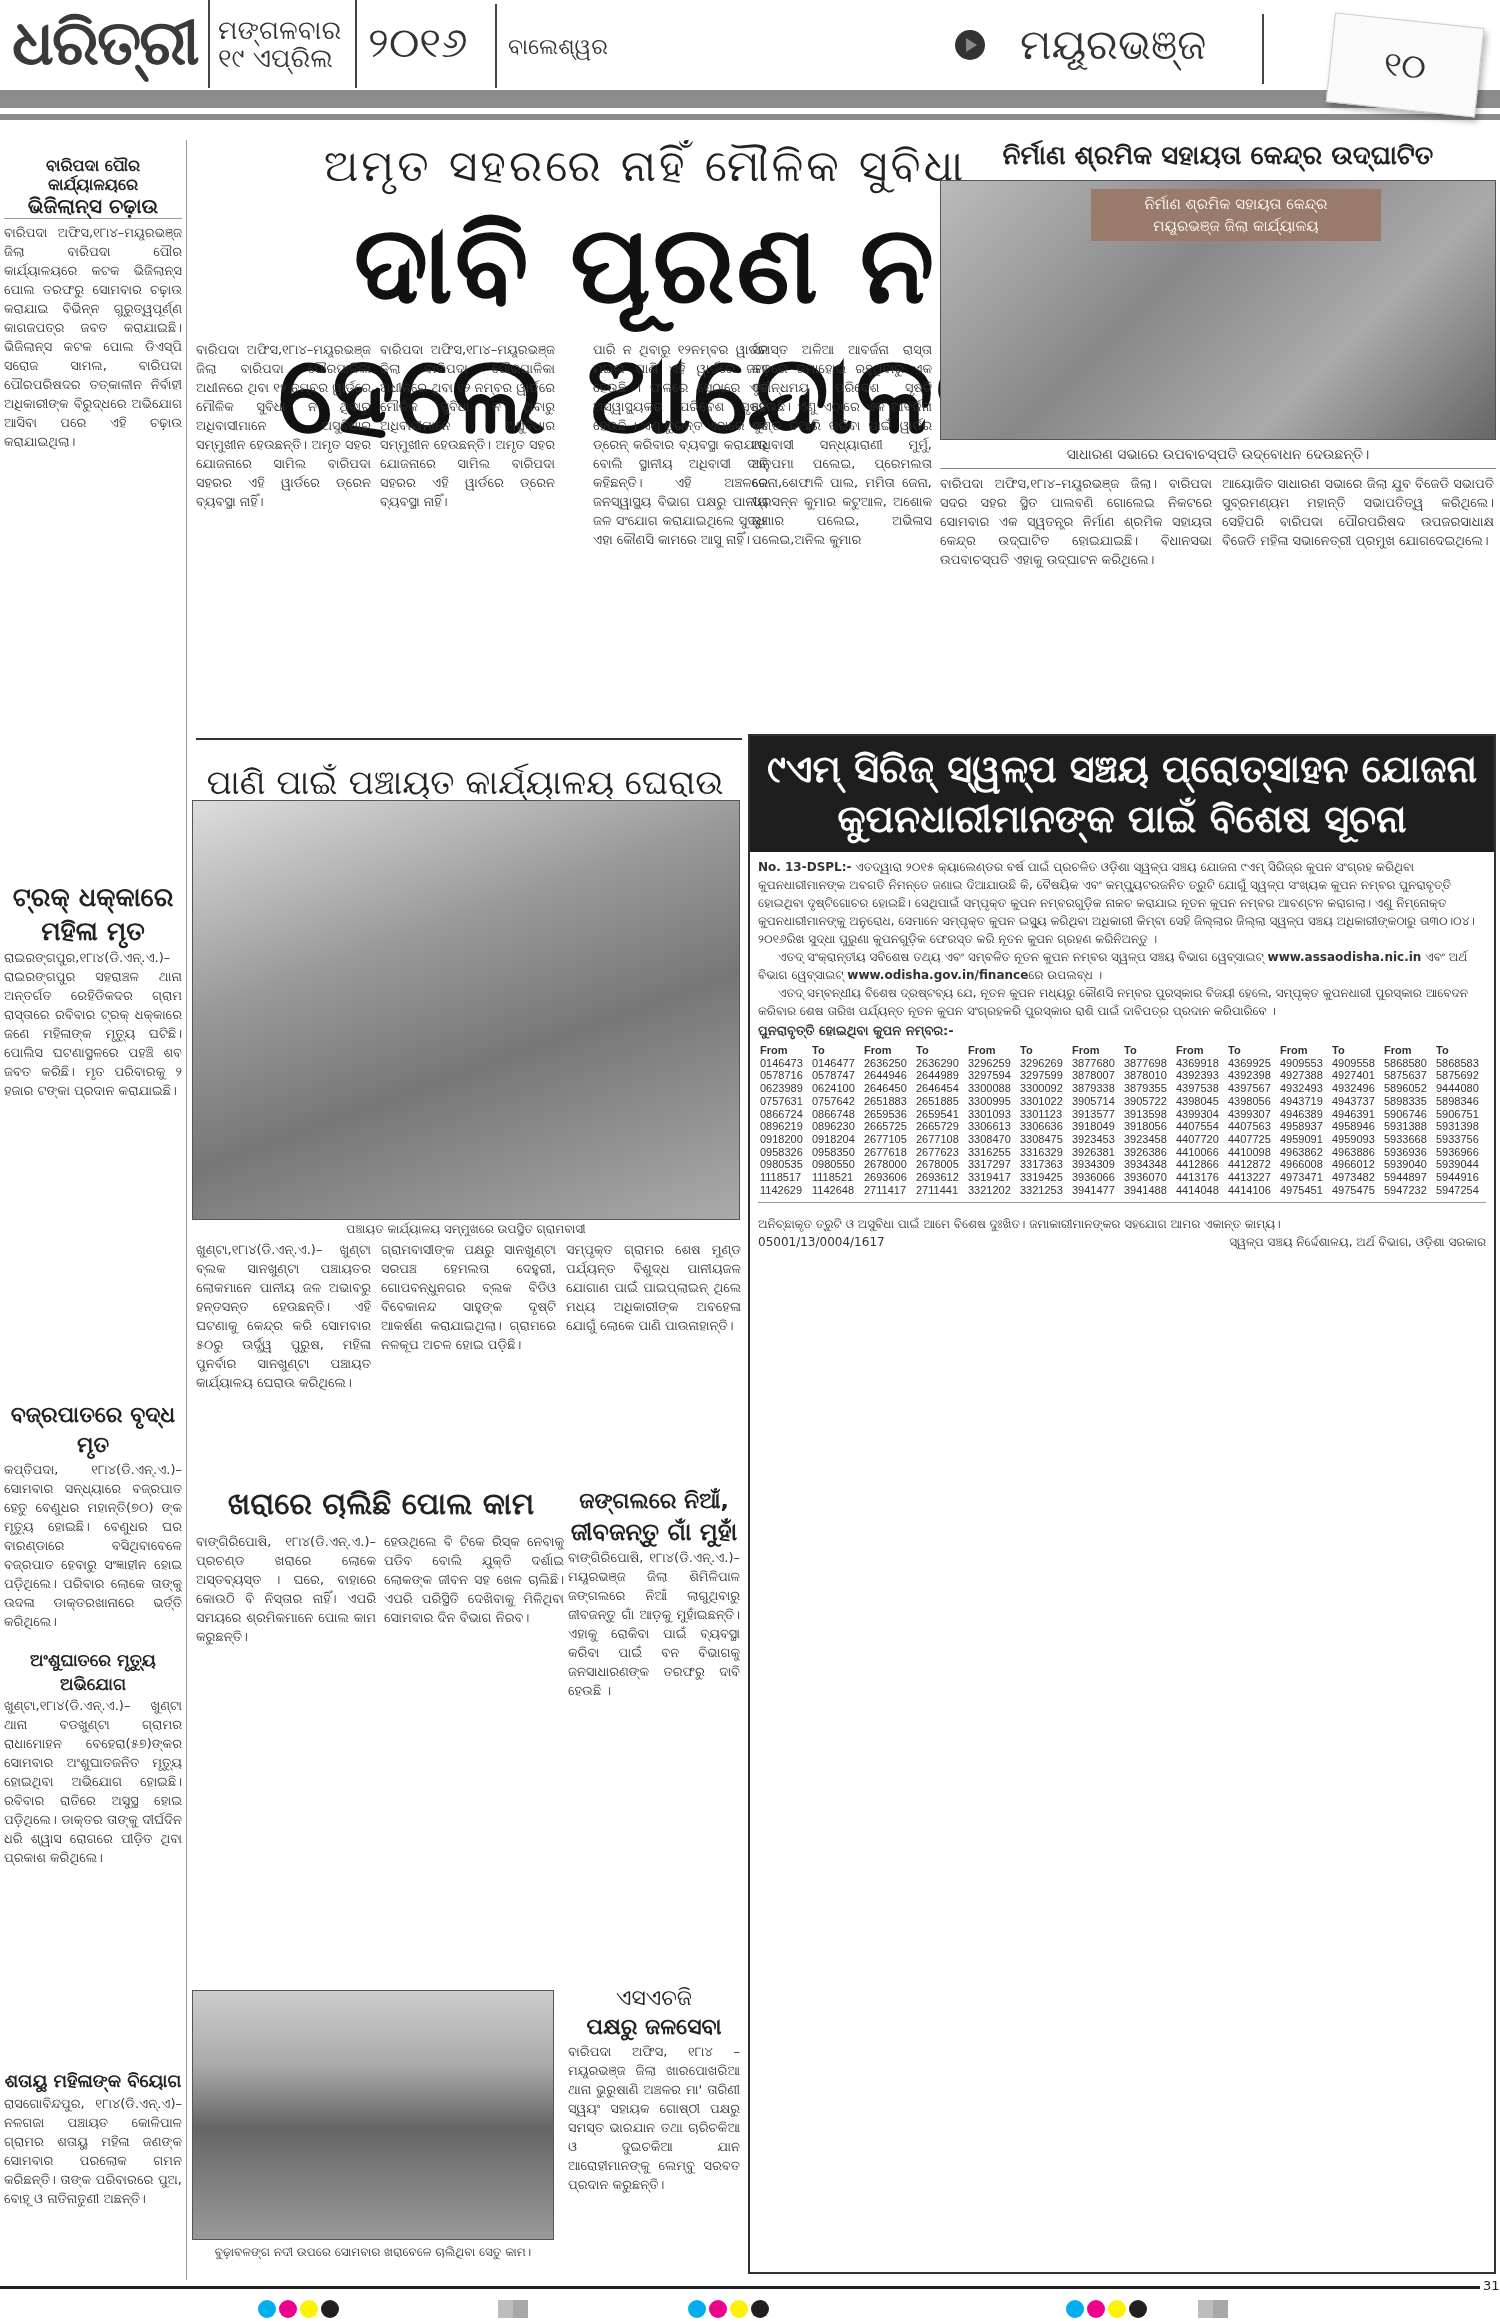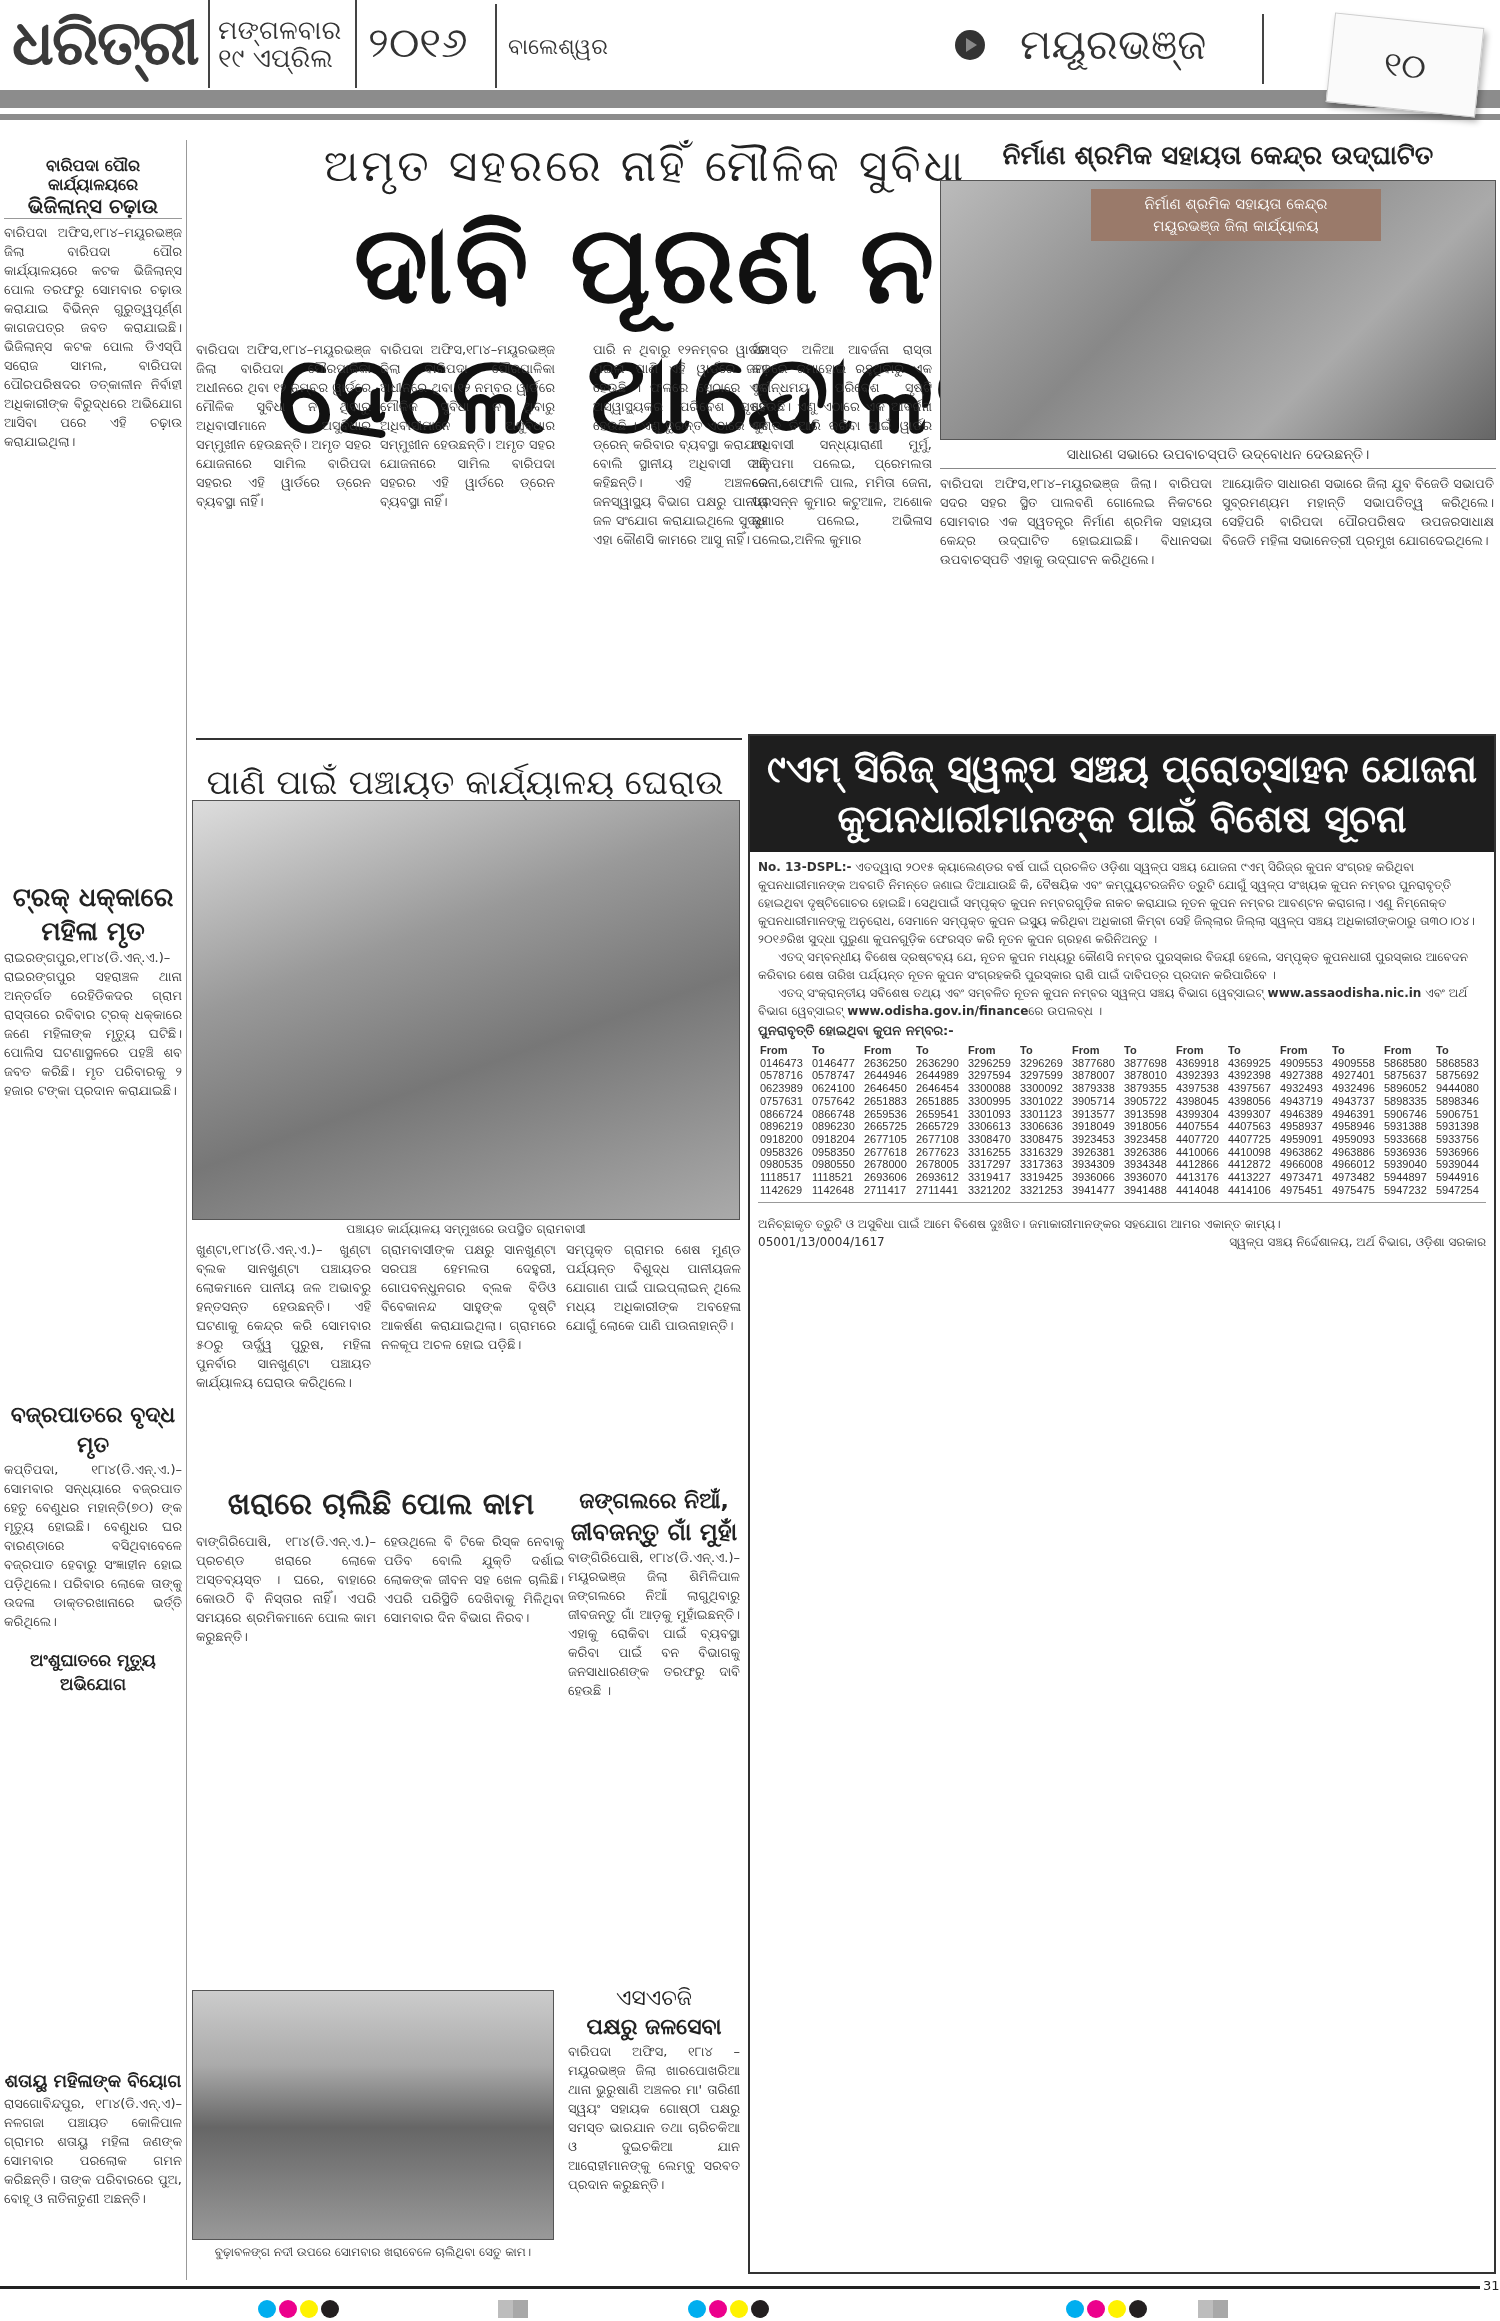--- a/index.html
+++ b/index.html
@@ -91,20 +91,21 @@
   <div class="head-sm" style="font-size:26px;line-height:34px;">ଟ୍ରକ୍ ଧକ୍କାରେ</div>
   <div class="head-sm" style="font-size:26px;line-height:34px;">ମହିଳା ମୃତ</div>
   <div class="col-text" style="height:440px;">ରାଇରଙ୍ଗପୁର,୧୮ା୪(ଡି.ଏନ୍.ଏ.)– ରାଇରଙ୍ଗପୁର ସହରାଞ୍ଚଳ ଥାନା ଅନ୍ତର୍ଗତ ରେହିଡିକଦର ଗ୍ରାମ ରାସ୍ତାରେ ରବିବାର ଟ୍ରକ୍ ଧକ୍କାରେ ଜଣେ ମହିଳାଙ୍କ ମୃତ୍ୟୁ ଘଟିଛି। ପୋଲିସ ଘଟଣାସ୍ଥଳରେ ପହଞ୍ଚି ଶବ ଜବତ କରିଛି। ମୃତ ପରିବାରକୁ ୨ ହଜାର ଟଙ୍କା ପ୍ରଦାନ କରାଯାଇଛି।</div>
 </div>
 <div class="abs" style="left:4px;top:1400px;width:178px;">
   <div class="head-sm" style="font-size:22px;line-height:30px;">ବଜ୍ରପାତରେ ବୃଦ୍ଧ ମୃତ</div>
   <div class="col-text" style="height:240px;">କପ୍ତିପଦା, ୧୮ା୪(ଡି.ଏନ୍.ଏ.)– ସୋମବାର ସନ୍ଧ୍ୟାରେ ବଜ୍ରପାତ ହେତୁ ବେଣୁଧର ମହାନ୍ତି(୭୦) ଙ୍କ ମୃତ୍ୟୁ ହୋଇଛି। ବେଣୁଧର ଘର ବାରଣ୍ଡାରେ ବସିଥିବାବେଳେ ବଜ୍ରପାତ ହେବାରୁ ସଂଜ୍ଞାହୀନ ହୋଇ ପଡ଼ିଥିଲେ। ପରିବାର ଲୋକେ ତାଙ୍କୁ ଉଦଳା ଡାକ୍ତରଖାନାରେ ଭର୍ତ୍ତି କରିଥିଲେ।</div>
 </div>
 <div class="abs" style="left:4px;top:1648px;width:178px;">
   <div class="head-sm" style="font-size:17px;line-height:24px;">ଅଂଶୁଘାତରେ ମୃତ୍ୟୁ ଅଭିଯୋଗ</div>
+  <div class="col-text" style="height:395px;">ଖୁଣ୍ଟା,୧୮ା୪(ଡି.ଏନ୍.ଏ.)– ଖୁଣ୍ଟା ଥାନା ବଡଖୁଣ୍ଟା ଗ୍ରାମର ରାଧାମୋହନ ବେହେରା(୫୭)ଙ୍କର ସୋମବାର ଅଂଶୁଘାତଜନିତ ମୃତ୍ୟୁ ହୋଇଥିବା ଅଭିଯୋଗ ହୋଇଛି। ରବିବାର ରାତିରେ ଅସୁସ୍ଥ ହୋଇ ପଡ଼ିଥିଲେ। ଡାକ୍ତର ତାଙ୍କୁ ଦୀର୍ଘଦିନ ଧରି ଶ୍ୱାସ ରୋଗରେ ପୀଡ଼ିତ ଥିବା ପ୍ରକାଶ କରିଥିଲେ।</div>
 </div>
 <div class="abs" style="left:4px;top:2068px;width:178px;">
   <div class="head-sm" style="font-size:18px;line-height:26px;">ଶତାୟୁ ମହିଳାଙ୍କ ବିୟୋଗ</div>
   <div class="col-text" style="height:185px;">ରାସଗୋବିନ୍ଦପୁର, ୧୮ା୪(ଡି.ଏନ୍.ଏ)– ନଳଗଜା ପଞ୍ଚାୟତ କୋଳିପାଳ ଗ୍ରାମର ଶତାୟୁ ମହିଳା ଜଣଙ୍କ ସୋମବାର ପରଲୋକ ଗମନ କରିଛନ୍ତି। ତାଙ୍କ ପରିବାରରେ ପୁଅ, ବୋହୂ ଓ ନାତିନାତୁଣୀ ଅଛନ୍ତି।</div>
 </div>
 
 <div class="abs hr" style="left:196px;top:738px;width:546px;"></div>
 <div class="abs head-sm" style="left:190px;top:762px;width:550px;font-size:34px;font-weight:normal;">ପାଣି ପାଇଁ ପଞ୍ଚାୟତ କାର୍ଯ୍ୟାଳୟ ଘେରାଉ</div>
 <div class="abs photo" style="left:192px;top:800px;width:548px;height:420px;background:linear-gradient(160deg,#ddd 0%,#999 35%,#777 60%,#aaa 100%);"></div>
 <div class="abs caption" style="left:192px;top:1222px;width:548px;font-size:12px;">ପଞ୍ଚାୟତ କାର୍ଯ୍ୟାଳୟ ସମ୍ମୁଖରେ ଉପସ୍ଥିତ ଗ୍ରାମବାସୀ</div>
@@ -130,27 +131,27 @@
   <div class="col-text" style="height:215px;">ବାରିପଦା ଅଫିସ, ୧୮ା୪ – ମୟୂରଭଞ୍ଜ ଜିଲା ଖାରପୋଖରିଆ ଥାନା ଭୁରୁଷାଣି ଅଞ୍ଚଳର ମା' ତାରିଣୀ ସ୍ୱୟଂ ସହାୟକ ଗୋଷ୍ଠୀ ପକ୍ଷରୁ ସମସ୍ତ ଭାରଯାନ ତଥା ଚାରିଚକିଆ ଓ ଦୁଇଚକିଆ ଯାନ ଆରୋହୀମାନଙ୍କୁ ଲେମ୍ବୁ ସରବତ ପ୍ରଦାନ କରୁଛନ୍ତି।</div>
 </div>
 
 <div class="abs notice">
   <div class="notice-head">
     <div>୯ଏମ୍ ସିରିଜ୍ ସ୍ୱଳ୍ପ ସଞ୍ଚୟ ପ୍ରୋତ୍ସାହନ ଯୋଜନା</div>
     <div>କୁପନଧାରୀମାନଙ୍କ ପାଇଁ ବିଶେଷ ସୂଚନା</div>
   </div>
   <div class="notice-body">
     <p><b>No. 13-DSPL:-</b> <span>ଏତଦ୍ୱାରା ୨୦୧୫ କ୍ୟାଲେଣ୍ଡର ବର୍ଷ ପାଇଁ ପ୍ରଚଳିତ ଓଡ଼ିଶା ସ୍ୱଳ୍ପ ସଞ୍ଚୟ ଯୋଜନା ୯ଏମ୍ ସିରିଜ୍‌ର କୁପନ ସଂଗ୍ରହ କରିଥିବା କୁପନଧାରୀମାନଙ୍କ ଅବଗତି ନିମନ୍ତେ ଜଣାଇ ଦିଆଯାଉଛି କି, ବୈଷୟିକ ଏବଂ କମ୍ପ୍ୟୁଟରଜନିତ ତ୍ରୁଟି ଯୋଗୁଁ ସ୍ୱଳ୍ପ ସଂଖ୍ୟକ କୁପନ ନମ୍ବର ପୁନରାବୃତ୍ତି ହୋଇଥିବା ଦୃଷ୍ଟିଗୋଚର ହୋଇଛି। ସେଥିପାଇଁ ସମ୍ପୃକ୍ତ କୁପନ ନମ୍ବରଗୁଡ଼ିକ ନାକଚ କରାଯାଇ ନୂତନ କୁପନ ନମ୍ବର ଆବଣ୍ଟନ କରାଗଲା। ଏଣୁ ନିମ୍ନୋକ୍ତ କୁପନଧାରୀମାନଙ୍କୁ ଅନୁରୋଧ, ସେମାନେ ସମ୍ପୃକ୍ତ କୁପନ ଇସ୍ୟୁ କରିଥିବା ଅଧିକାରୀ କିମ୍ବା ସେହି ଜିଲ୍ଲାର ଜିଲ୍ଲା ସ୍ୱଳ୍ପ ସଞ୍ଚୟ ଅଧିକାରୀଙ୍କଠାରୁ ତା୩୦।୦୪।୨୦୧୬ରିଖ ସୁଦ୍ଧା ପୁରୁଣା କୁପନଗୁଡ଼ିକ ଫେରସ୍ତ କରି ନୂତନ କୁପନ ଗ୍ରହଣ କରିନିଅନ୍ତୁ ।</span></p>
-    <p style="text-indent:20px;">ଏତଦ୍ ସମ୍ବନ୍ଧୀୟ ବିଶେଷ ଦ୍ରଷ୍ଟବ୍ୟ ଯେ, ନୂତନ କୁପନ ମଧ୍ୟରୁ କୌଣସି ନମ୍ବର ପୁରସ୍କାର ବିଜୟୀ ହେଲେ, ସମ୍ପୃକ୍ତ କୁପନଧାରୀ ପୁରସ୍କାର ଆବେଦନ କରିବାର ଶେଷ ତାରିଖ ପର୍ଯ୍ୟନ୍ତ ନୂତନ କୁପନ ସଂଗ୍ରହକରି ପୁରସ୍କାର ରାଶି ପାଇଁ ଦାବିପତ୍ର ପ୍ରଦାନ କରିପାରିବେ ।</p>
     <p style="text-indent:20px;">
       <span>ଏତଦ୍ ସଂକ୍ରାନ୍ତୀୟ ସବିଶେଷ ତଥ୍ୟ ଏବଂ ସମ୍ବଳିତ ନୂତନ କୁପନ ନମ୍ବର ସ୍ୱଳ୍ପ ସଞ୍ଚୟ ବିଭାଗ ୱେବ୍‌ସାଇଟ୍</span>
       <b>www.assaodisha.nic.in</b>
       <span>ଏବଂ ଅର୍ଥ ବିଭାଗ ୱେବ୍‌ସାଇଟ୍</span>
       <b>www.odisha.gov.in/finance</b><span>ରେ ଉପଲବ୍ଧ ।</span>
     </p>
+    <p style="text-indent:20px;">ଏତଦ୍ ସମ୍ବନ୍ଧୀୟ ବିଶେଷ ଦ୍ରଷ୍ଟବ୍ୟ ଯେ, ନୂତନ କୁପନ ମଧ୍ୟରୁ କୌଣସି ନମ୍ବର ପୁରସ୍କାର ବିଜୟୀ ହେଲେ, ସମ୍ପୃକ୍ତ କୁପନଧାରୀ ପୁରସ୍କାର ଆବେଦନ କରିବାର ଶେଷ ତାରିଖ ପର୍ଯ୍ୟନ୍ତ ନୂତନ କୁପନ ସଂଗ୍ରହକରି ପୁରସ୍କାର ରାଶି ପାଇଁ ଦାବିପତ୍ର ପ୍ରଦାନ କରିପାରିବେ ।</p>
     <p style="font-weight:bold;font-size:13px;margin-top:2px;">ପୁନରାବୃତ୍ତି ହୋଇଥିବା କୁପନ ନମ୍ବର:-</p>
     <table class="coupon-table">
       <thead>
           <tr id="thead-row">
             <th>From</th>
             <th>To</th>
             <th>From</th>
             <th>To</th>
             <th>From</th>
             <th>To</th>

